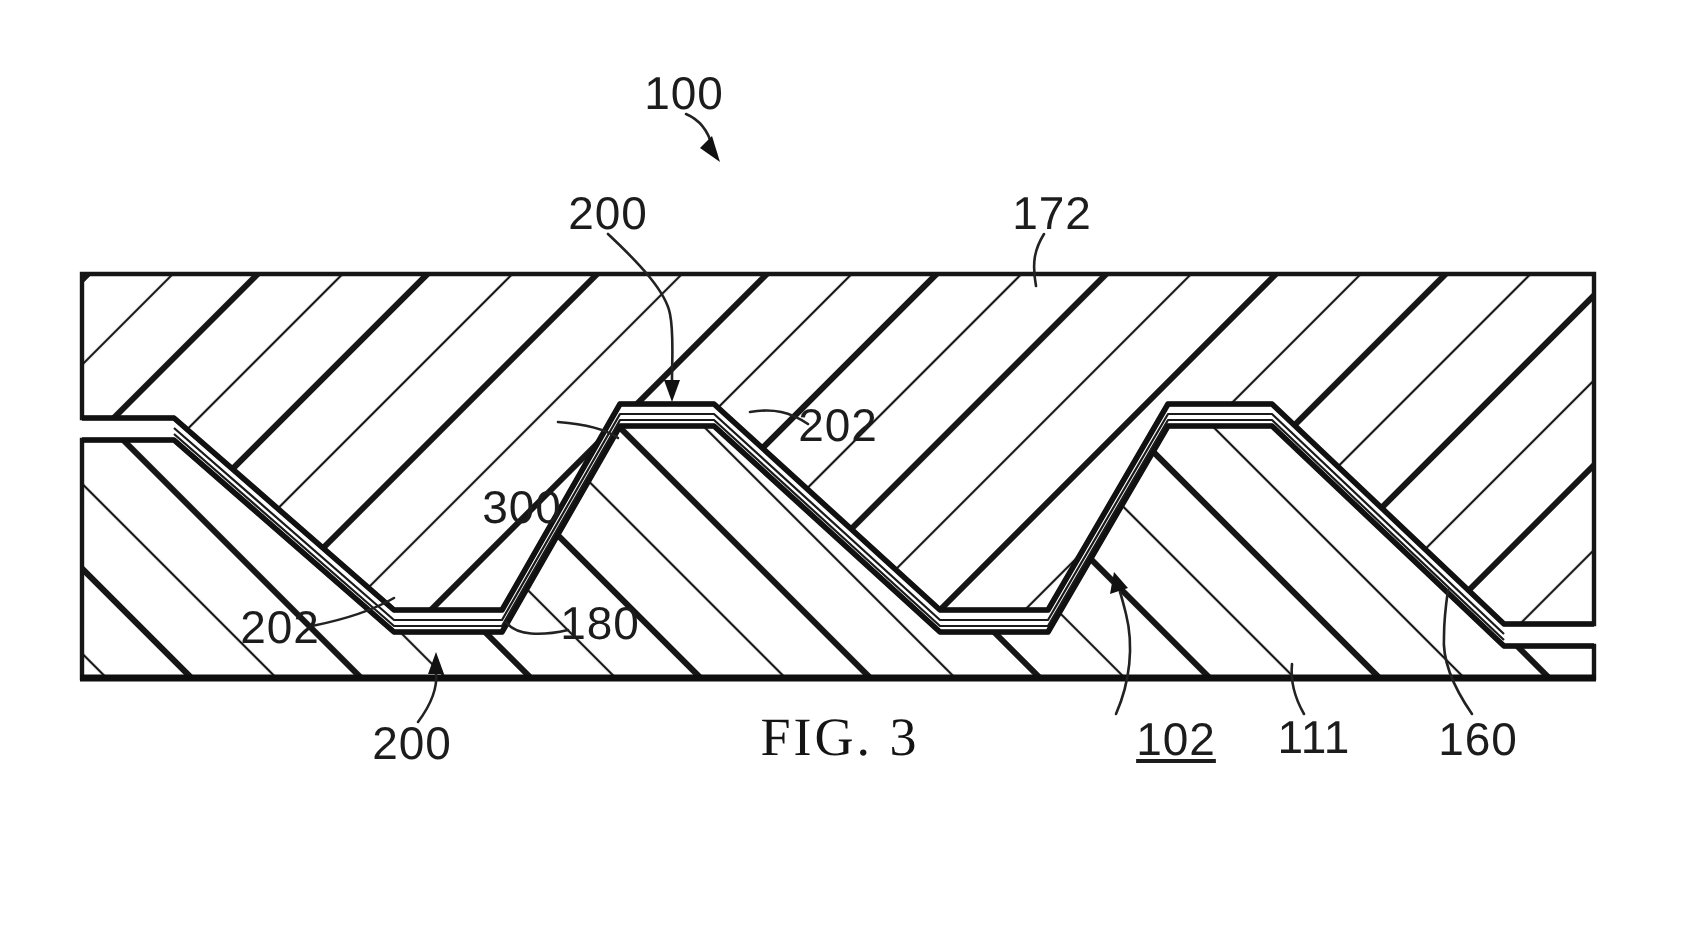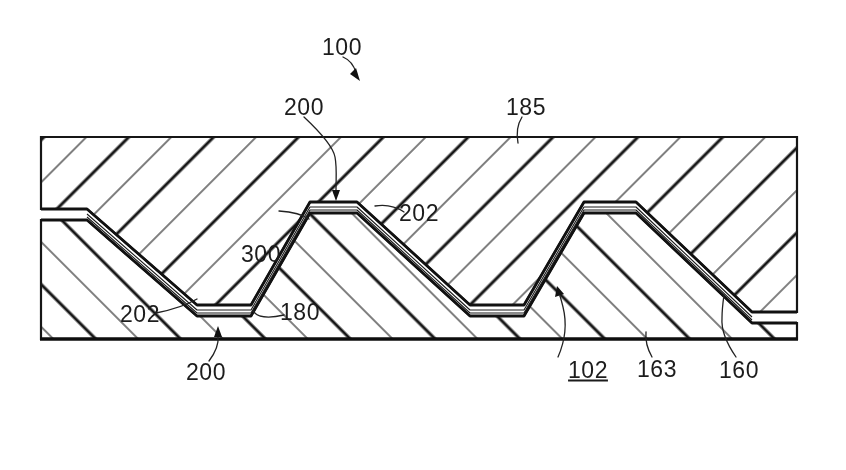--- a/index.html
+++ b/index.html
@@ -73,24 +73,25 @@
     <g fill="#111" stroke="none">
       <polygon points="360,81 350,74 356,68"></polygon>
       <polygon points="336,201 332,190 340,190"></polygon>
       <polygon points="218,326 214,337 222,337"></polygon>
       <polygon points="557,286 555,297 564,294"></polygon>
     </g>
   </svg>
 
   <div class="ref-label" style="left:342px;top:47px;">100</div>
   <div class="ref-label" style="left:304px;top:107px;">200</div>
-  <div class="ref-label" style="left:526px;top:107px;">185</div>
+  <div class="ref-label" style="left:526px;top:107px;">172</div>
   <div class="ref-label" style="left:261px;top:210px;margin-top:44px;">300</div>
   <div class="ref-label" style="left:419px;top:213px;">202</div>
   <div class="ref-label" style="left:140px;top:314px;">202</div>
   <div class="ref-label" style="left:300px;top:312px;">180</div>
   <div class="ref-label" style="left:206px;top:372px;">200</div>
   <div class="ref-label" style="left:588px;top:370px;text-decoration:underline;">102</div>
-  <div class="ref-label" style="left:657px;top:369px;">163</div>
+  <div class="ref-label" style="left:657px;top:369px;">111</div>
   <div class="ref-label" style="left:739px;top:370px;">160</div>
 
+  <div class="fig-caption" style="left:420px;top:369px;">FIG. 3</div>
 
 </div>
 
 </body></html>

